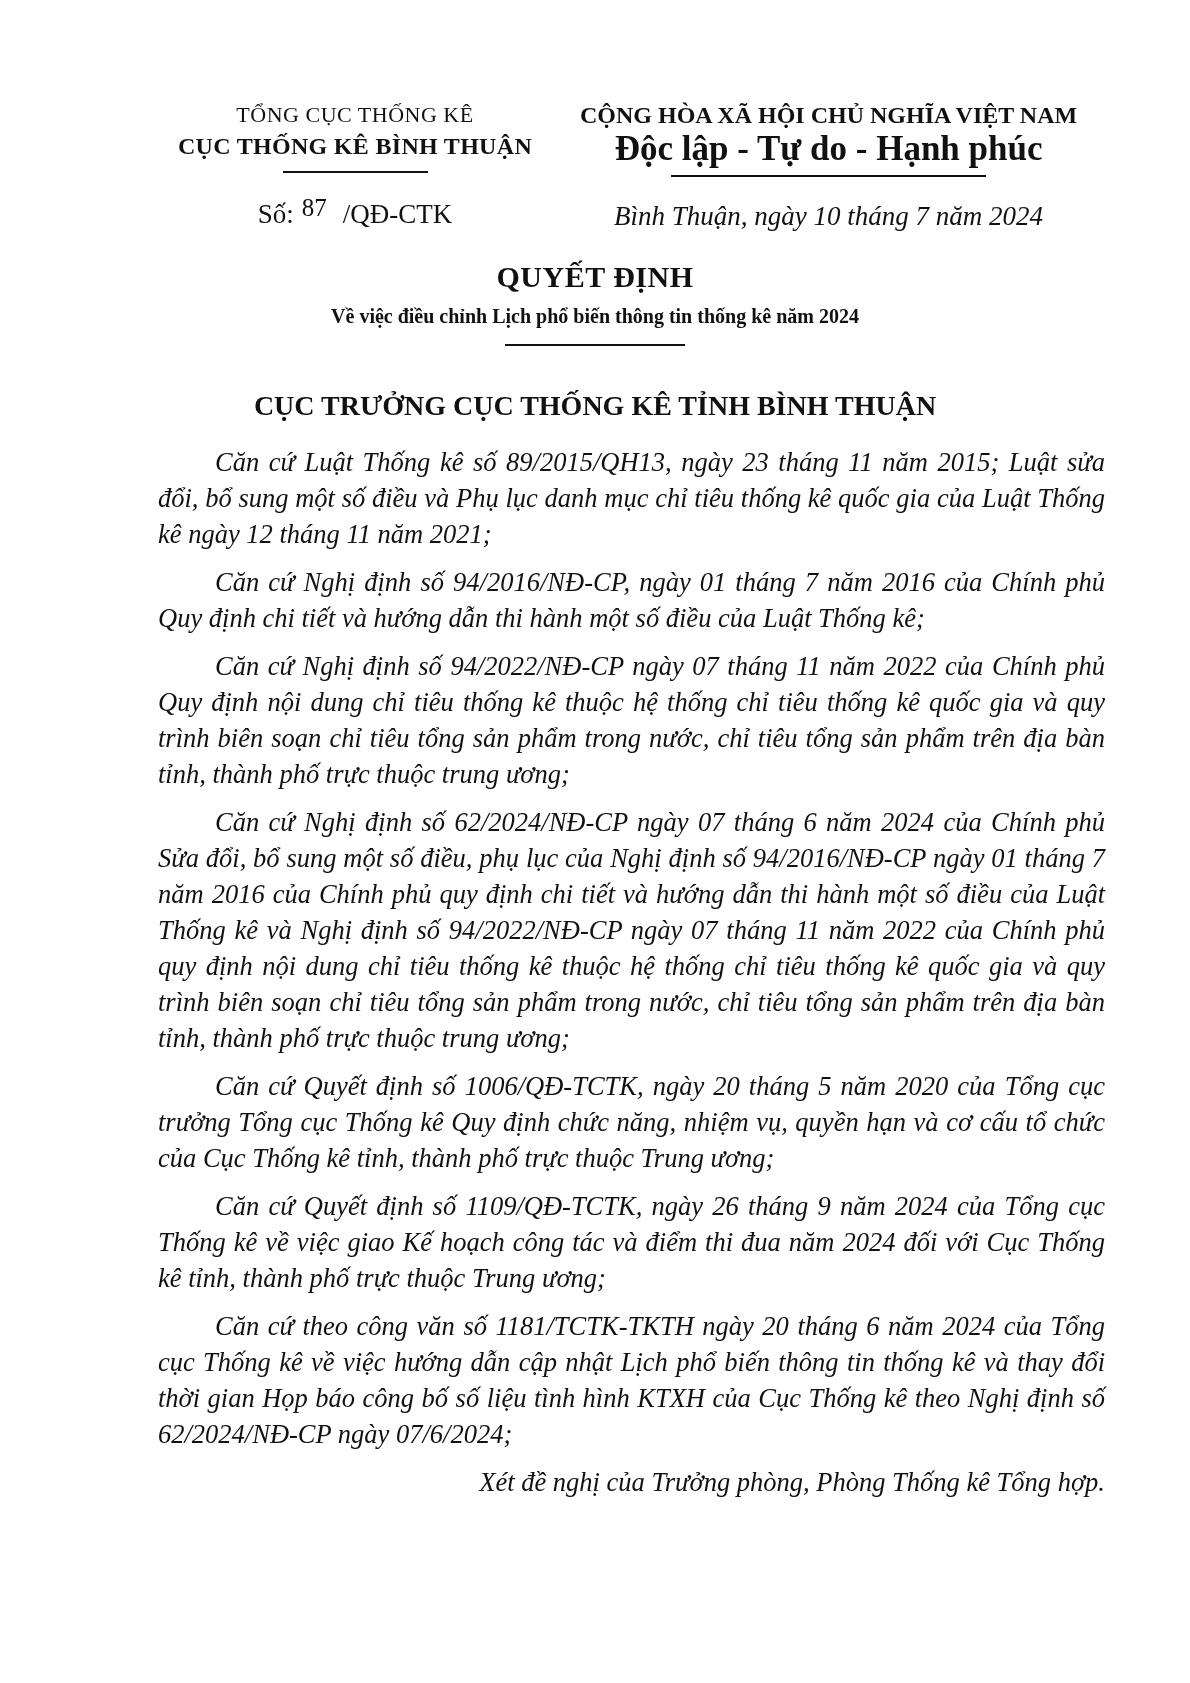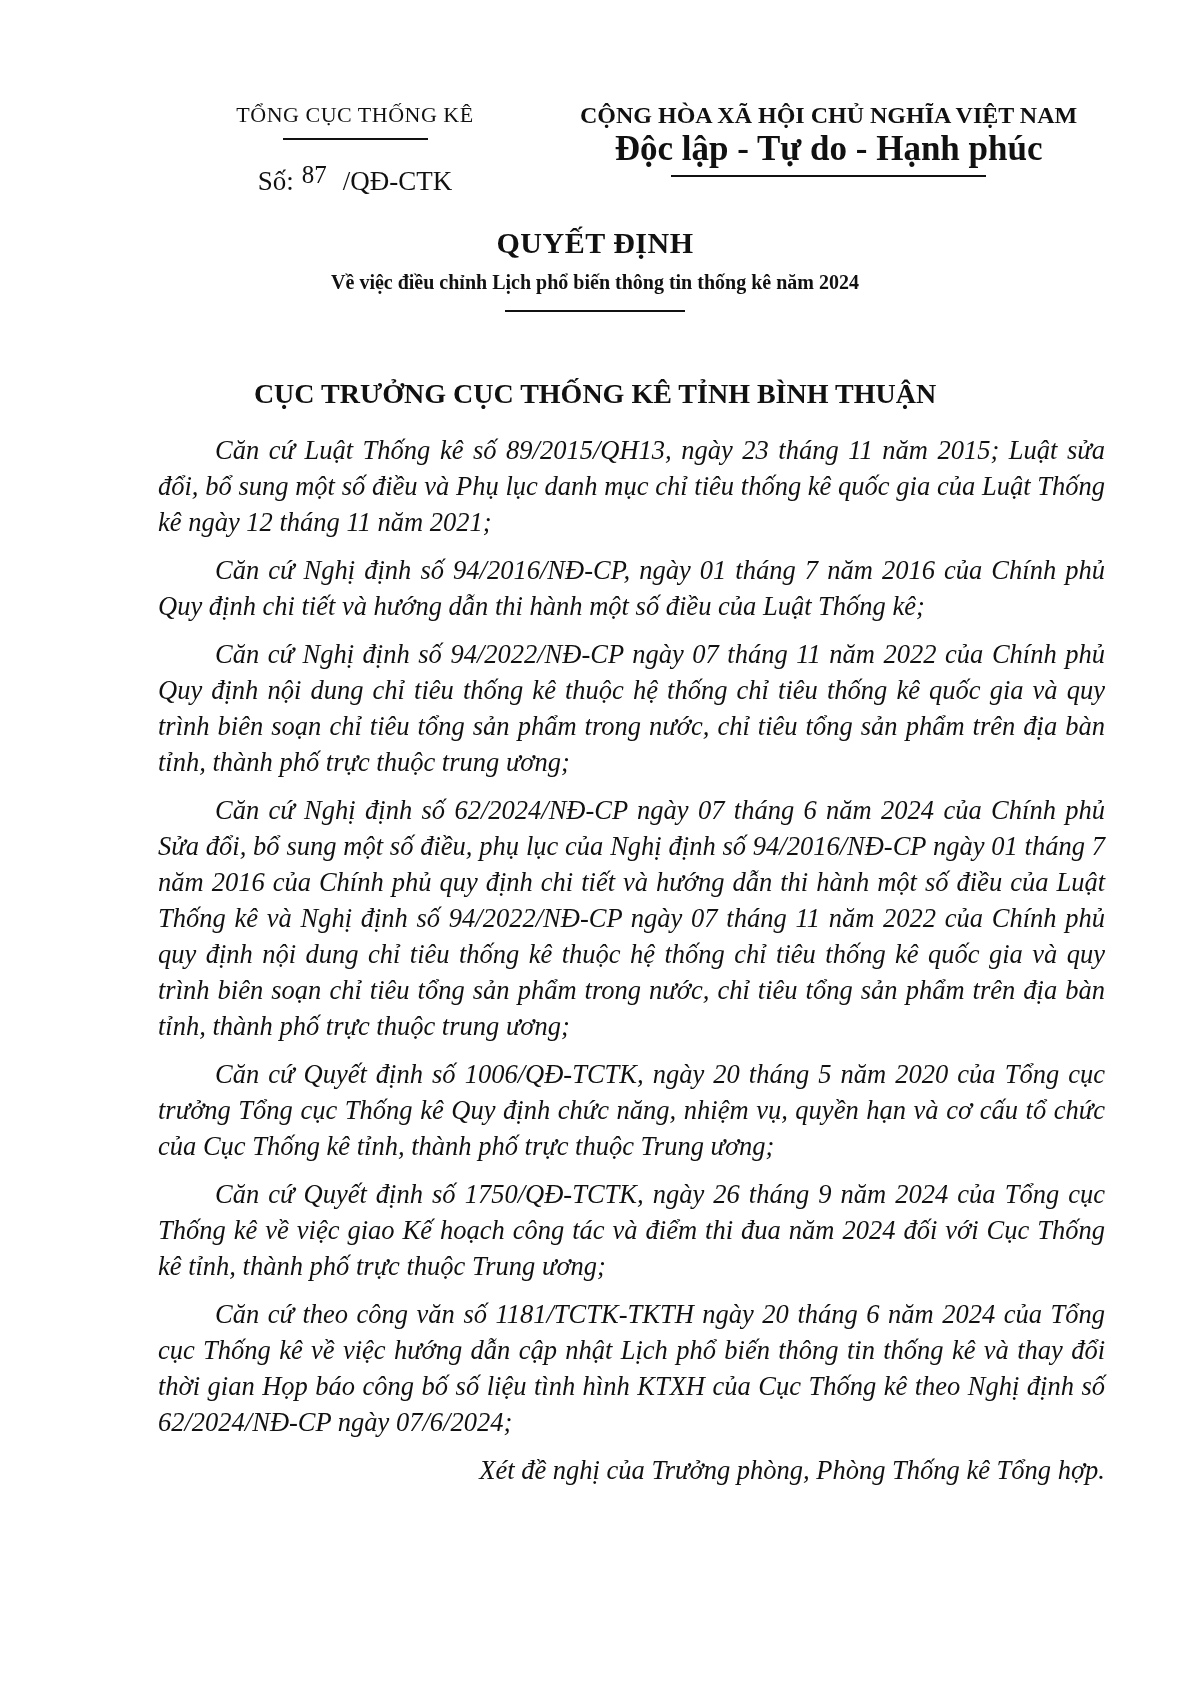--- a/index.html
+++ b/index.html
@@ -88,21 +88,21 @@
     font-weight: bold;
     line-height: 40px;
     letter-spacing: 0.5px;
   }
   .decision-subject {
     font-size: 20px;
     font-weight: bold;
     line-height: 38px;
   }
   .authority-title {
-    margin-top: 64px;
+    margin-top: 42px;
     text-align: center;
     font-size: 28px;
     font-weight: bold;
     line-height: 36px;
   }
   
   .preamble {
     margin: 20px 85px 0 158px;
   }
   .preamble p {
@@ -117,46 +117,48 @@
 </style>
 </head>
 <body>
 
 <div class="page">
 
   <div class="header">
 
     <div class="header-left">
       <div class="org-parent">TỔNG CỤC THỐNG KÊ</div>
+      <div class="org-name">CỤC THỐNG KÊ BÌNH THUẬN</div>
       <div class="rule rule-org"></div>
       <div class="doc-number">
         <span>Số:</span><span class="num">87</span><span>/QĐ-CTK</span>
       </div>
     </div>
 
     <div class="header-right">
       <div class="motto-line1">CỘNG HÒA XÃ HỘI CHỦ NGHĨA VIỆT NAM</div>
       <div class="motto-line2">Độc lập - Tự do - Hạnh phúc</div>
       <div class="rule rule-motto"></div>
+      <div class="place-date">Bình Thuận, ngày 10 tháng 7 năm 2024</div>
     </div>
 
   </div>
 
   <div class="title-block">
     <div class="decision-title">QUYẾT ĐỊNH</div>
     <div class="decision-subject">Về việc điều chỉnh Lịch phổ biến thông tin thống kê năm 2024</div>
     <div class="rule rule-subject"></div>
   </div>
 
   <div class="authority-title">CỤC TRƯỞNG CỤC THỐNG KÊ TỈNH BÌNH THUẬN</div>
 
   <div class="preamble">
     <p>Căn cứ Luật Thống kê số 89/2015/QH13, ngày 23 tháng 11 năm 2015; Luật sửa đổi, bổ sung một số điều và Phụ lục danh mục chỉ tiêu thống kê quốc gia của Luật Thống kê ngày 12 tháng 11 năm 2021;</p>
     <p>Căn cứ Nghị định số 94/2016/NĐ-CP, ngày 01 tháng 7 năm 2016 của Chính phủ Quy định chi tiết và hướng dẫn thi hành một số điều của Luật Thống kê;</p>
     <p>Căn cứ Nghị định số 94/2022/NĐ-CP ngày 07 tháng 11 năm 2022 của Chính phủ Quy định nội dung chỉ tiêu thống kê thuộc hệ thống chỉ tiêu thống kê quốc gia và quy trình biên soạn chỉ tiêu tổng sản phẩm trong nước, chỉ tiêu tổng sản phẩm trên địa bàn tỉnh, thành phố trực thuộc trung ương;</p>
     <p>Căn cứ Nghị định số 62/2024/NĐ-CP ngày 07 tháng 6 năm 2024 của Chính phủ Sửa đổi, bổ sung một số điều, phụ lục của Nghị định số 94/2016/NĐ-CP ngày 01 tháng 7 năm 2016 của Chính phủ quy định chi tiết và hướng dẫn thi hành một số điều của Luật Thống kê và Nghị định số 94/2022/NĐ-CP ngày 07 tháng 11 năm 2022 của Chính phủ quy định nội dung chỉ tiêu thống kê thuộc hệ thống chỉ tiêu thống kê quốc gia và quy trình biên soạn chỉ tiêu tổng sản phẩm trong nước, chỉ tiêu tổng sản phẩm trên địa bàn tỉnh, thành phố trực thuộc trung ương;</p>
     <p>Căn cứ Quyết định số 1006/QĐ-TCTK, ngày 20 tháng 5 năm 2020 của Tổng cục trưởng Tổng cục Thống kê Quy định chức năng, nhiệm vụ, quyền hạn và cơ cấu tổ chức của Cục Thống kê tỉnh, thành phố trực thuộc Trung ương;</p>
-    <p>Căn cứ Quyết định số 1750/QĐ-TCTK, ngày 26 tháng 9 năm 2024 của Tổng cục Thống kê về việc giao Kế hoạch công tác và điểm thi đua năm 2024 đối với Cục Thống kê tỉnh, thành phố trực thuộc Trung ương;</p>
+    <p>Căn cứ Quyết định số 1109/QĐ-TCTK, ngày 26 tháng 9 năm 2024 của Tổng cục Thống kê về việc giao Kế hoạch công tác và điểm thi đua năm 2024 đối với Cục Thống kê tỉnh, thành phố trực thuộc Trung ương;</p>
     <p>Căn cứ theo công văn số 1181/TCTK-TKTH ngày 20 tháng 6 năm 2024 của Tổng cục Thống kê về việc hướng dẫn cập nhật Lịch phổ biến thông tin thống kê và thay đổi thời gian Họp báo công bố số liệu tình hình KTXH của Cục Thống kê theo Nghị định số 62/2024/NĐ-CP ngày 07/6/2024;</p>
     <p>Xét đề nghị của Trưởng phòng, Phòng Thống kê Tổng hợp.</p>
   </div>
 
 </div>
 
 </body></html>

